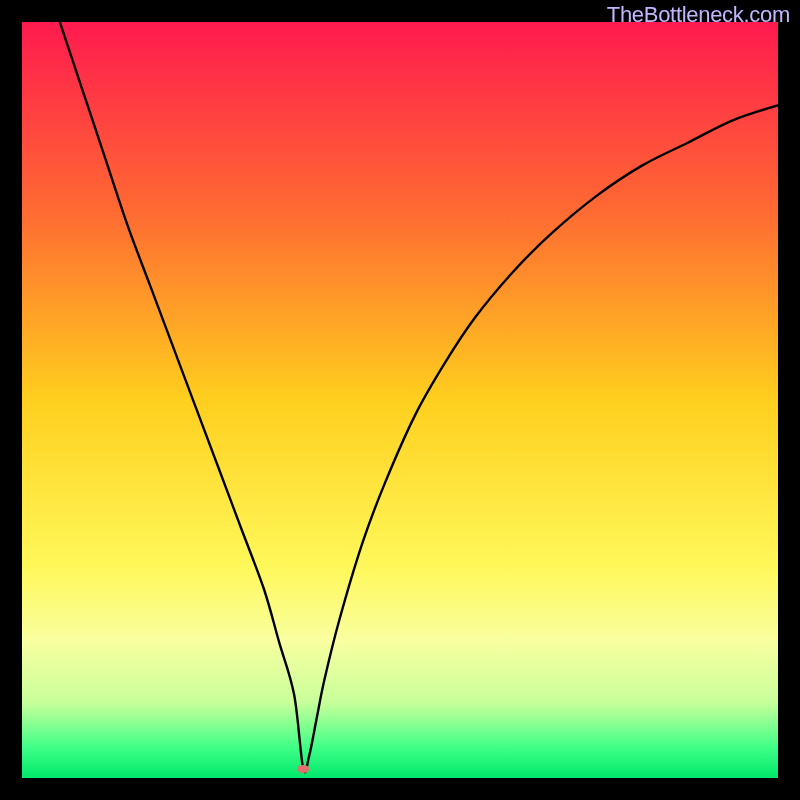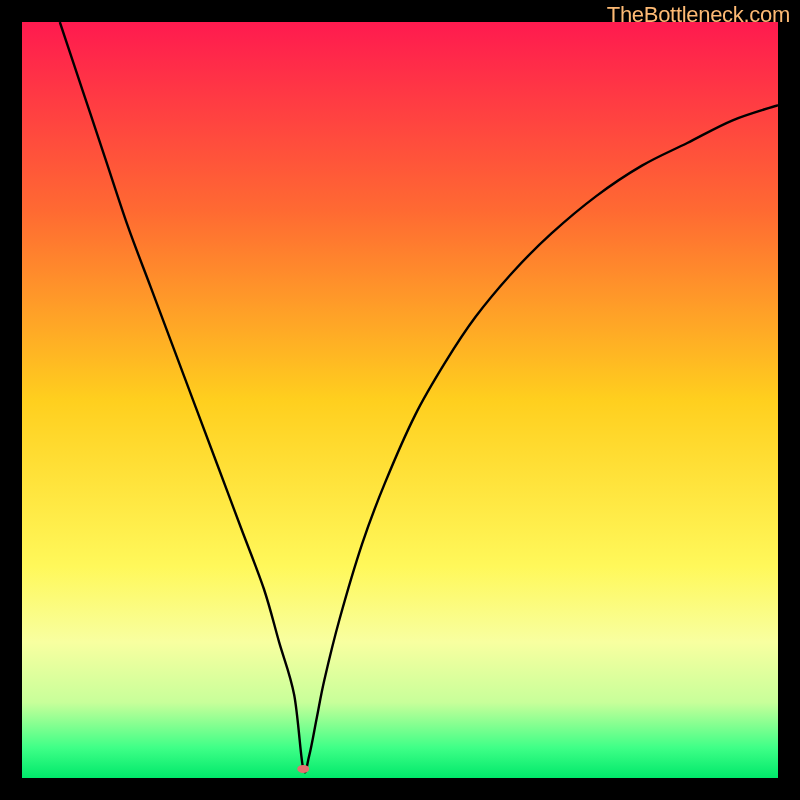--- a/index.html
+++ b/index.html
@@ -16,21 +16,21 @@
     left: 22px;
     top: 22px;
     width: 756px;
     height: 756px;
     background: #000;
   }
   .watermark {
     position: absolute;
     top: 2px;
     right: 10px;
-    color: #fdba74;
+    color: #c4b5fd;
     font-size: 22px;
     font-weight: 500;
     letter-spacing: -0.3px;
     z-index: 10;
   }
   svg { display: block; }
 </style>
 </head>
 <body>
 

